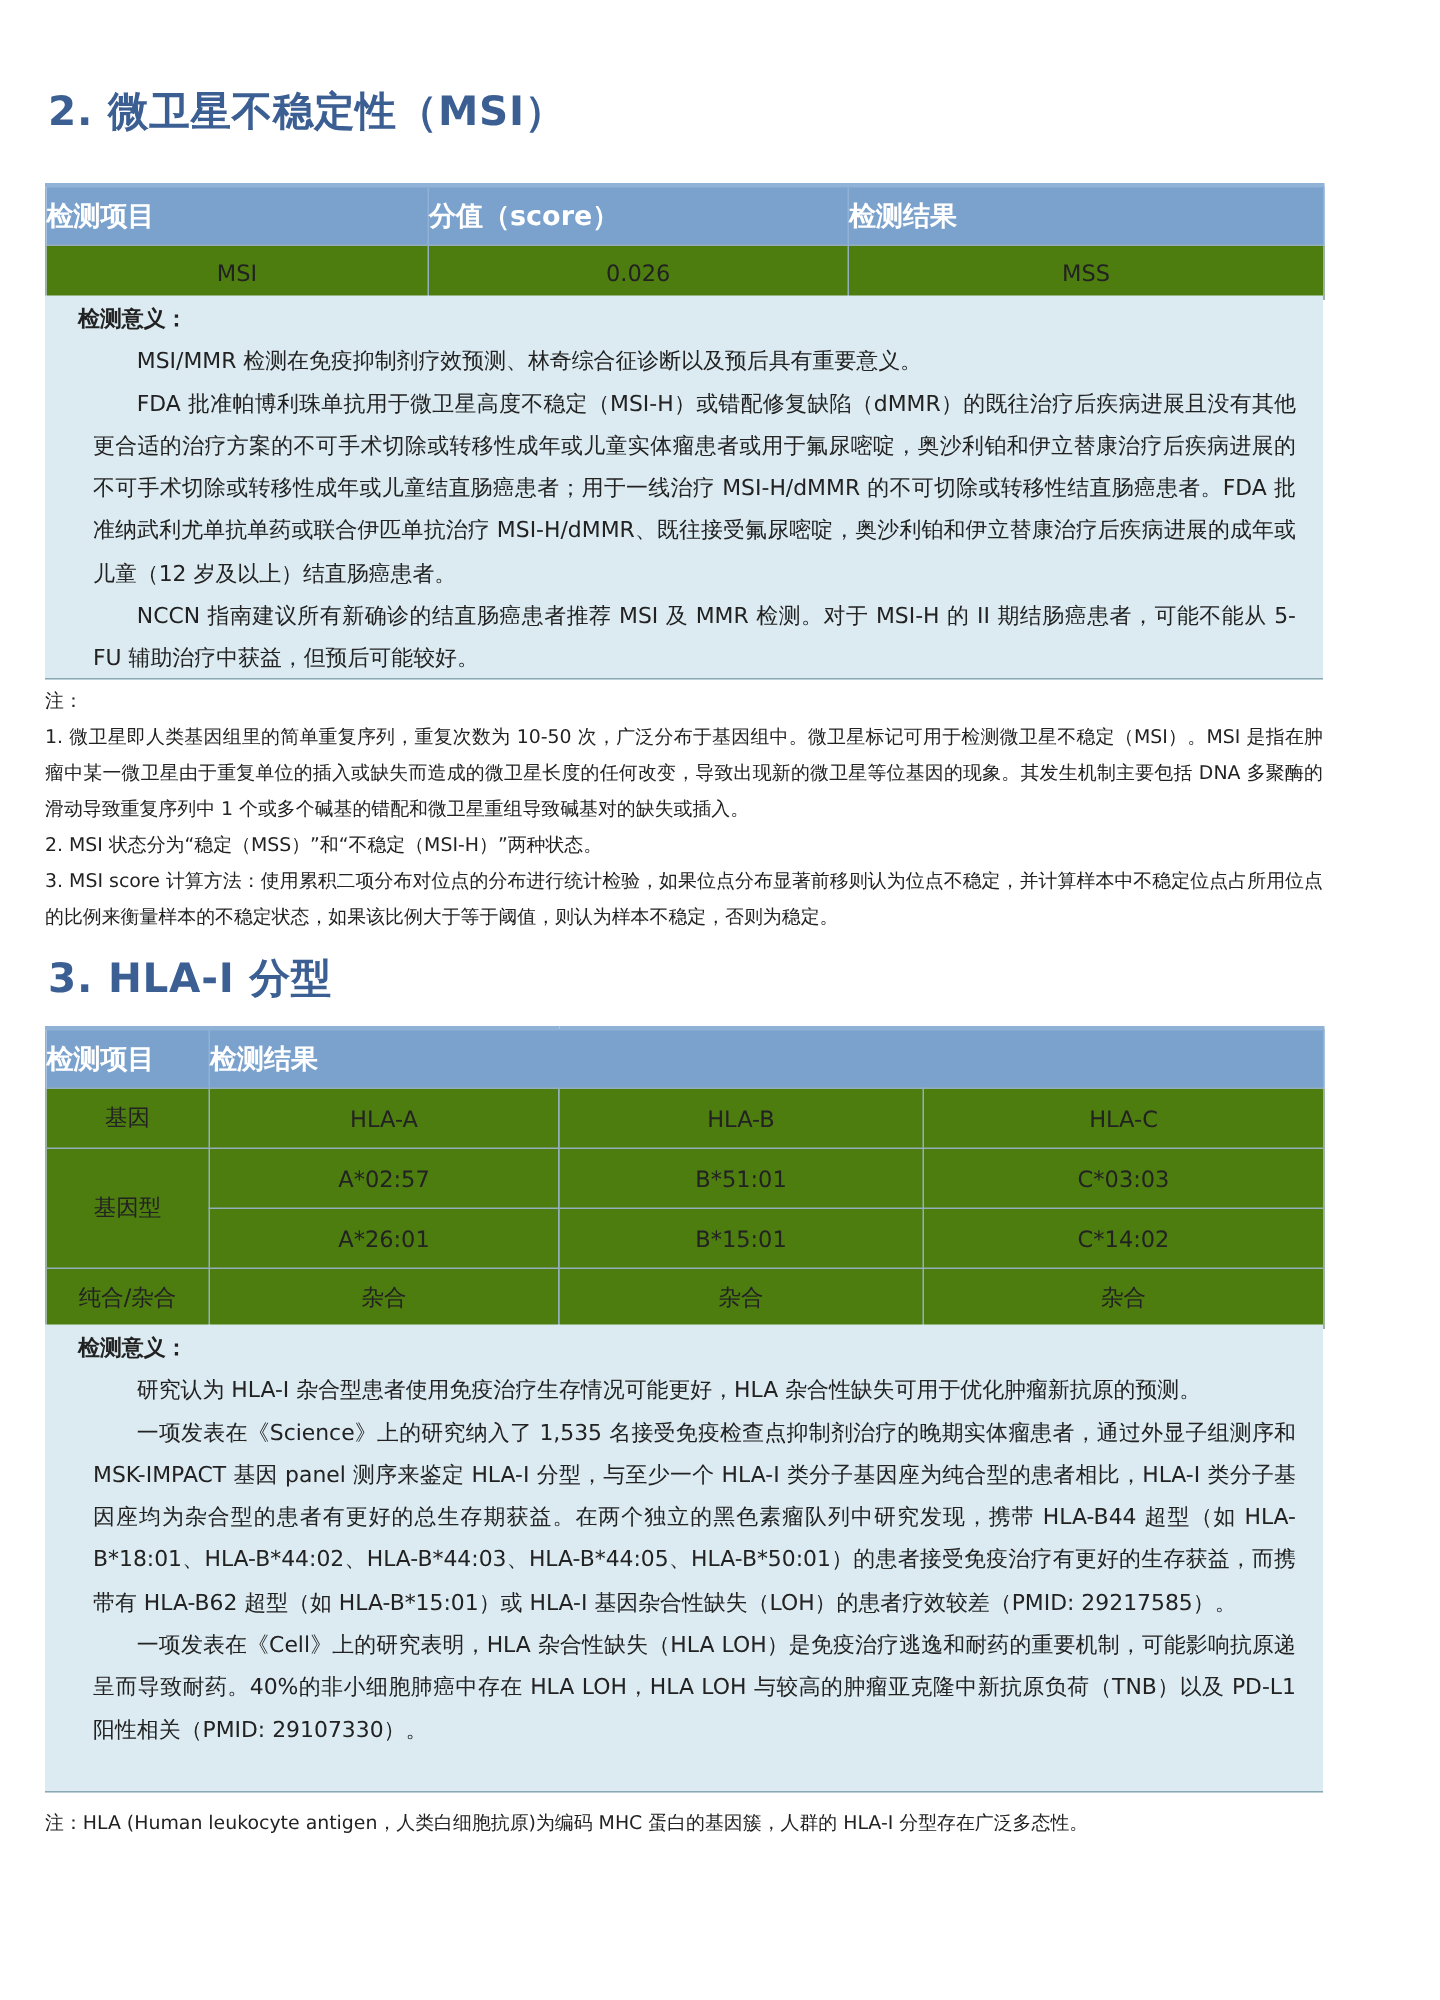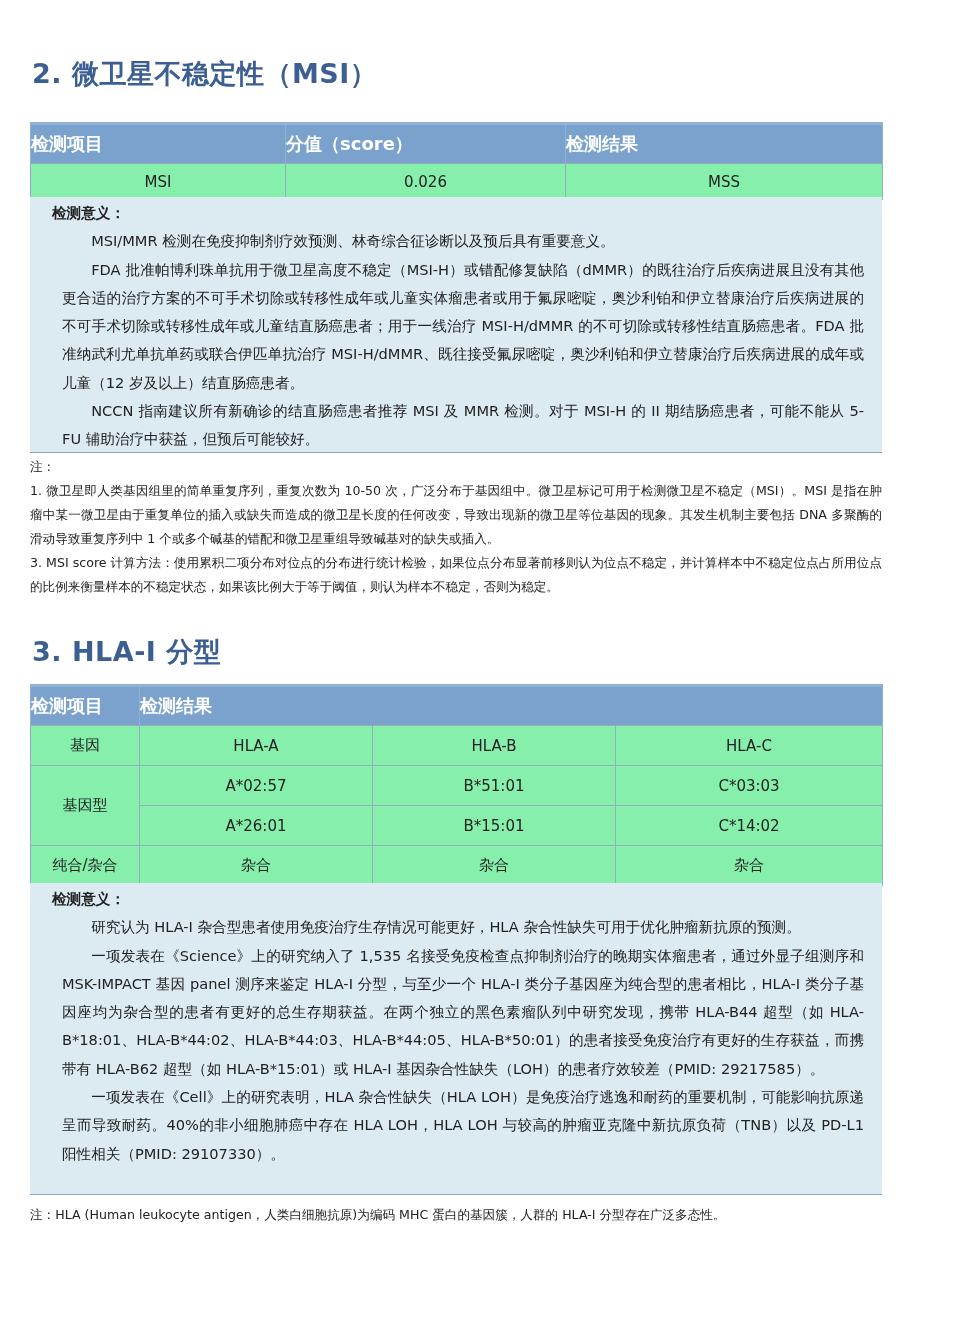--- a/index.html
+++ b/index.html
@@ -5,21 +5,21 @@
   html, body { margin: 0; padding: 0; background: #ffffff; }
   body { width: 960px; height: 1333px; position: relative; overflow: hidden;
          font-family: "DejaVu Sans", "Liberation Sans", sans-serif; color: #222; }
   .section-title { position: absolute; left: 32px; font-size: 27px; font-weight: bold; color: #3c5f93; letter-spacing: 0.5px; }
   #msi-title { top: 56px; }
   #hla-title { top: 634px; }
 
   table.grid { position: absolute; left: 30px; width: 852px; border-collapse: collapse; table-layout: fixed; }
   table.grid th { background: #7aa2cd; color: #ffffff; font-weight: bold; font-size: 18px; height: 38px; padding: 0;
                   border-left: 1px solid #8fb2d6; border-right: 1px solid #8fb2d6; border-top: 3px solid #8fb2d6; text-align: left; }
-  table.grid td { background: #86efac; font-size: 15px; text-align: center; border: 1px solid #95aebc; padding: 0; color: #222; }
+  table.grid td { background: #4d7c0f; font-size: 15px; text-align: center; border: 1px solid #95aebc; padding: 0; color: #222; }
   #msi-table { top: 122px; }
   #msi-table td { height: 35px; }
   #hla-table { top: 684px; }
   #hla-table td { height: 39px; }
 
   .meaning { position: absolute; left: 30px; width: 852px; background: #dcebf2; border-bottom: 1px solid #8aa9b5;
              font-size: 14.6px; line-height: 28.3px; box-sizing: border-box; padding: 2px 18px 0 32px; }
   #msi-meaning { top: 197px; height: 256px; }
   #hla-meaning { top: 883px; height: 312px; }
   .meaning .label { font-weight: bold; margin-left: -10px; display: block; }
@@ -60,20 +60,21 @@
 <div class="meaning" id="msi-meaning">
   <span class="label">检测意义：</span>
   <p>MSI/MMR 检测在免疫抑制剂疗效预测、林奇综合征诊断以及预后具有重要意义。</p>
   <p>FDA 批准帕博利珠单抗用于微卫星高度不稳定（MSI-H）或错配修复缺陷（dMMR）的既往治疗后疾病进展且没有其他更合适的治疗方案的不可手术切除或转移性成年或儿童实体瘤患者或用于氟尿嘧啶，奥沙利铂和伊立替康治疗后疾病进展的不可手术切除或转移性成年或儿童结直肠癌患者；用于一线治疗 MSI-H/dMMR 的不可切除或转移性结直肠癌患者。FDA 批准纳武利尤单抗单药或联合伊匹单抗治疗 MSI-H/dMMR、既往接受氟尿嘧啶，奥沙利铂和伊立替康治疗后疾病进展的成年或儿童（12 岁及以上）结直肠癌患者。</p>
   <p>NCCN 指南建议所有新确诊的结直肠癌患者推荐 MSI 及 MMR 检测。对于 MSI-H 的 II 期结肠癌患者，可能不能从 5-FU 辅助治疗中获益，但预后可能较好。</p>
 </div>
 
 <div class="notes" id="msi-notes">
   <p>注：</p>
   <p>1.  微卫星即人类基因组里的简单重复序列，重复次数为 10-50 次，广泛分布于基因组中。微卫星标记可用于检测微卫星不稳定（MSI）。MSI 是指在肿瘤中某一微卫星由于重复单位的插入或缺失而造成的微卫星长度的任何改变，导致出现新的微卫星等位基因的现象。其发生机制主要包括 DNA 多聚酶的滑动导致重复序列中 1 个或多个碱基的错配和微卫星重组导致碱基对的缺失或插入。</p>
+  <p>2. MSI 状态分为“稳定（MSS）”和“不稳定（MSI-H）”两种状态。</p>
   <p>3.  MSI score 计算方法：使用累积二项分布对位点的分布进行统计检验，如果位点分布显著前移则认为位点不稳定，并计算样本中不稳定位点占所用位点的比例来衡量样本的不稳定状态，如果该比例大于等于阈值，则认为样本不稳定，否则为稳定。</p>
 </div>
 
 <div class="section-title" id="hla-title">3. HLA-I 分型</div>
 
 <table class="grid" id="hla-table">
   <colgroup>
       <col style="width:109px">
       <col style="width:233px">
       <col style="width:243px">

